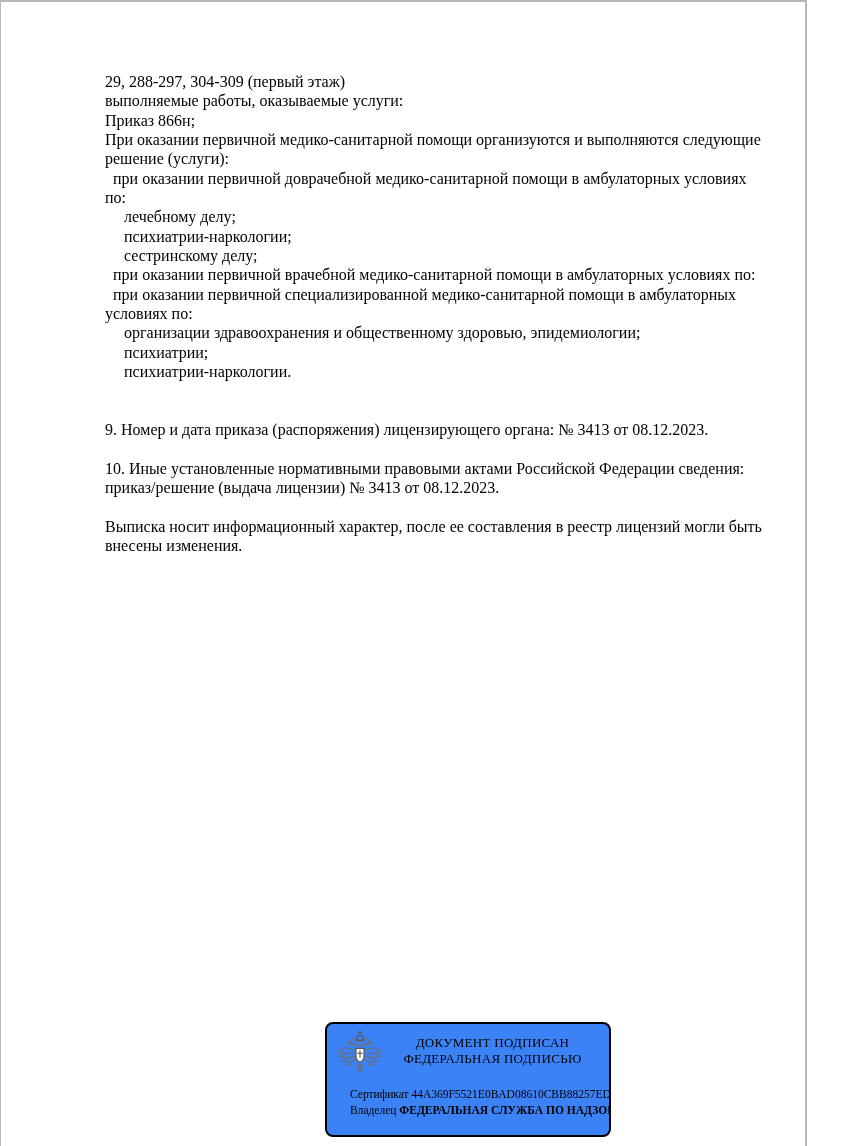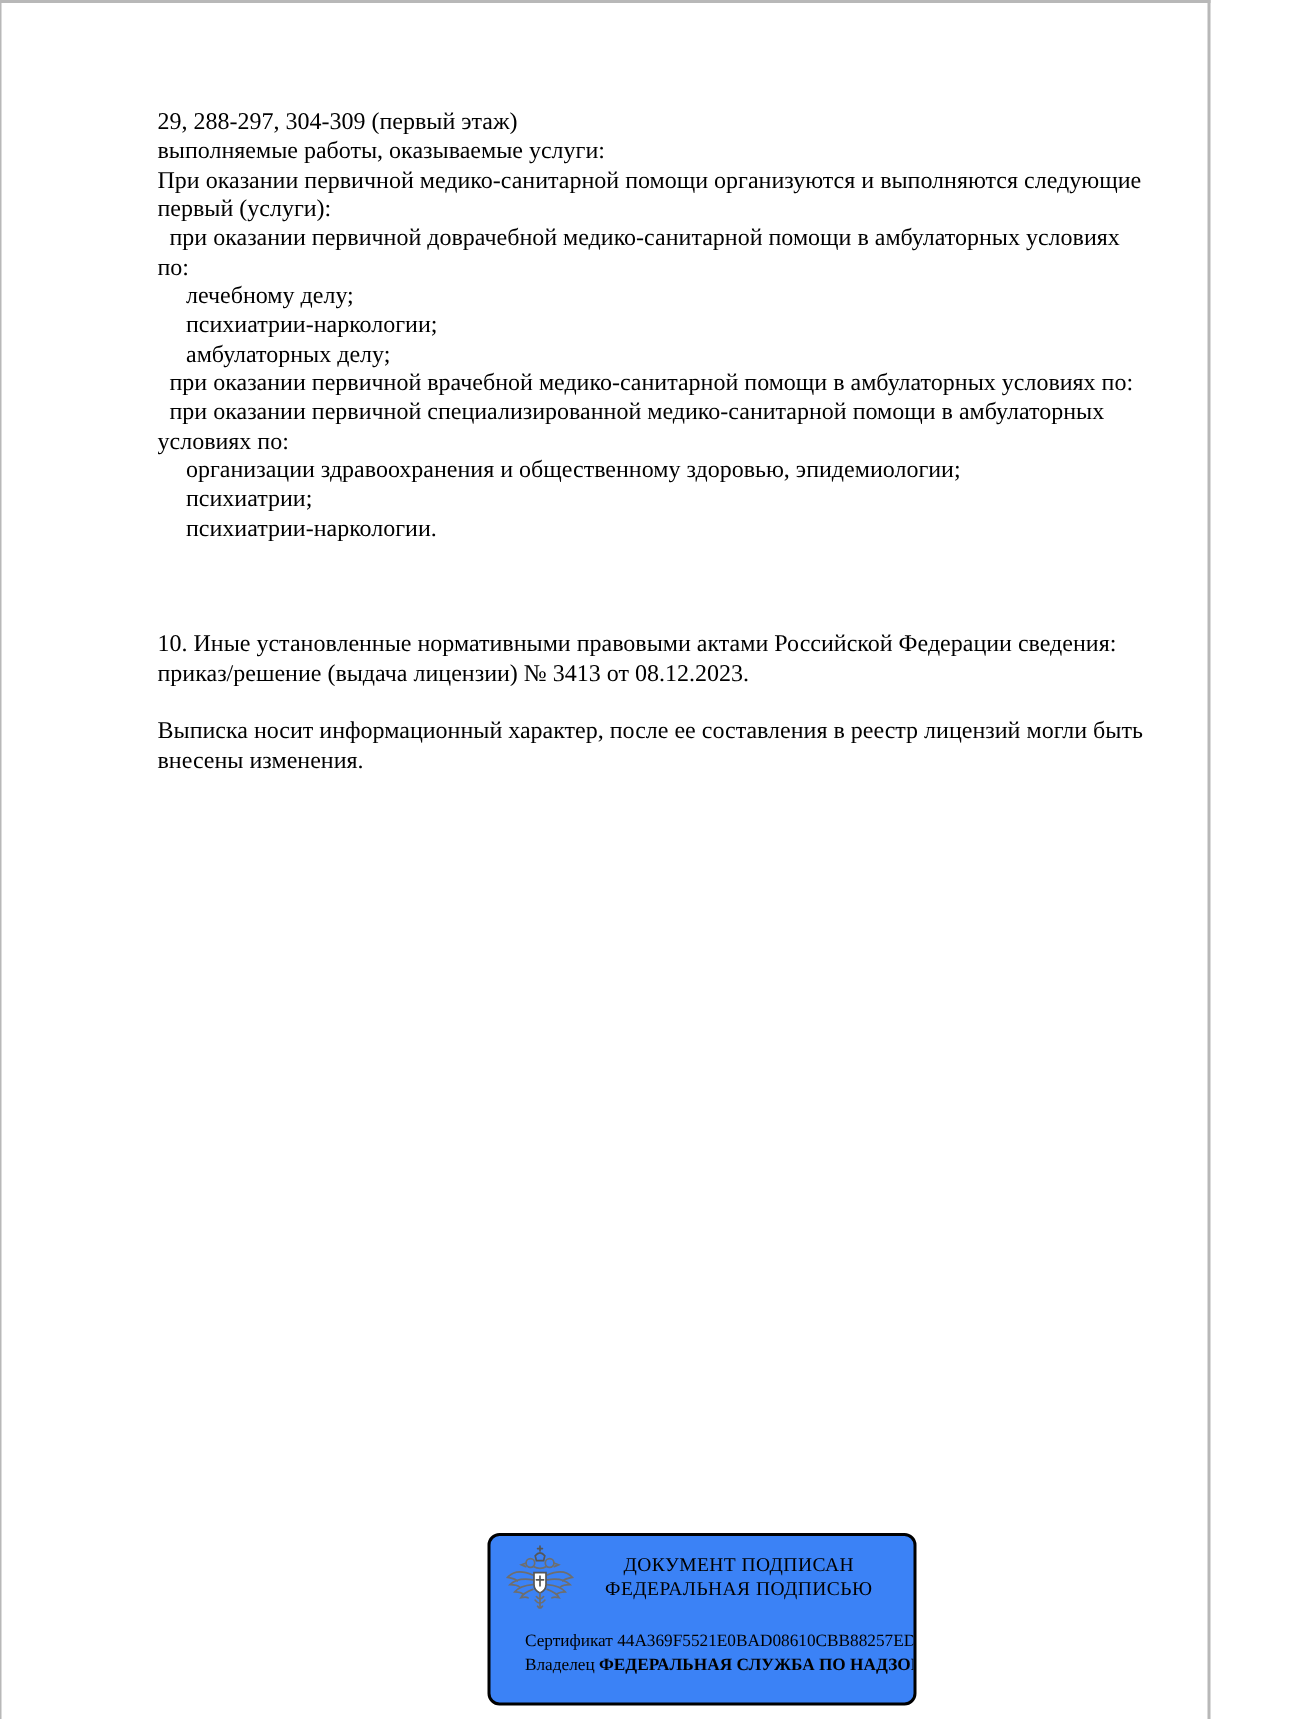--- a/index.html
+++ b/index.html
@@ -76,35 +76,37 @@
   .stamp-line b{font-weight:bold;}
 </style>
 </head>
 <body>
 
 <div class="page">
 
   <div class="text-block" id="body-lines">
       <div class="line">29, 288-297, 304-309 (первый этаж)</div>
       <div class="line">выполняемые работы, оказываемые услуги:</div>
+      <div class="line">Приказ 866н;</div>
       <div class="line">При оказании первичной медико-санитарной помощи организуются и выполняются следующие</div>
-      <div class="line">первый (услуги):</div>
+      <div class="line">решение (услуги):</div>
       <div class="line ind-1">при оказании первичной доврачебной медико-санитарной помощи в амбулаторных условиях</div>
       <div class="line">по:</div>
       <div class="line ind-2">лечебному делу;</div>
       <div class="line ind-2">психиатрии-наркологии;</div>
-      <div class="line ind-2">амбулаторных делу;</div>
+      <div class="line ind-2">сестринскому делу;</div>
       <div class="line ind-1">при оказании первичной врачебной медико-санитарной помощи в амбулаторных условиях по:</div>
       <div class="line ind-1">при оказании первичной специализированной медико-санитарной помощи в амбулаторных</div>
       <div class="line">условиях по:</div>
       <div class="line ind-2">организации здравоохранения и общественному здоровью, эпидемиологии;</div>
       <div class="line ind-2">психиатрии;</div>
       <div class="line ind-2">психиатрии-наркологии.</div>
       <div class="line"></div>
       <div class="line"></div>
+      <div class="line">9. Номер и дата приказа (распоряжения) лицензирующего органа: № 3413 от 08.12.2023.</div>
       <div class="line"></div>
       <div class="line">10. Иные установленные нормативными правовыми актами Российской Федерации сведения:</div>
       <div class="line">приказ/решение (выдача лицензии) № 3413 от 08.12.2023.</div>
       <div class="line"></div>
       <div class="line">Выписка носит информационный характер, после ее составления в реестр лицензий могли быть</div>
       <div class="line">внесены изменения.</div>
     </div>
 
   <div class="stamp">
     <div class="stamp-top">

